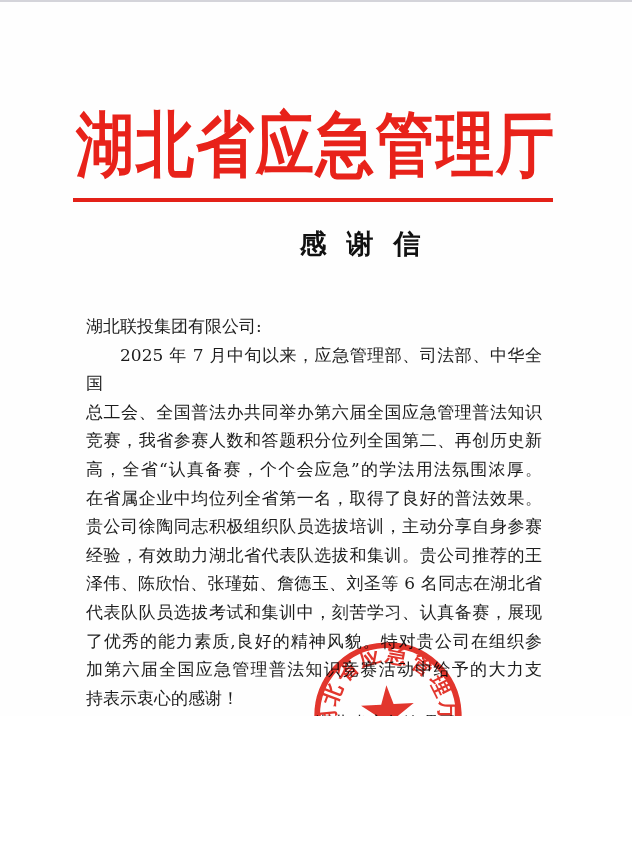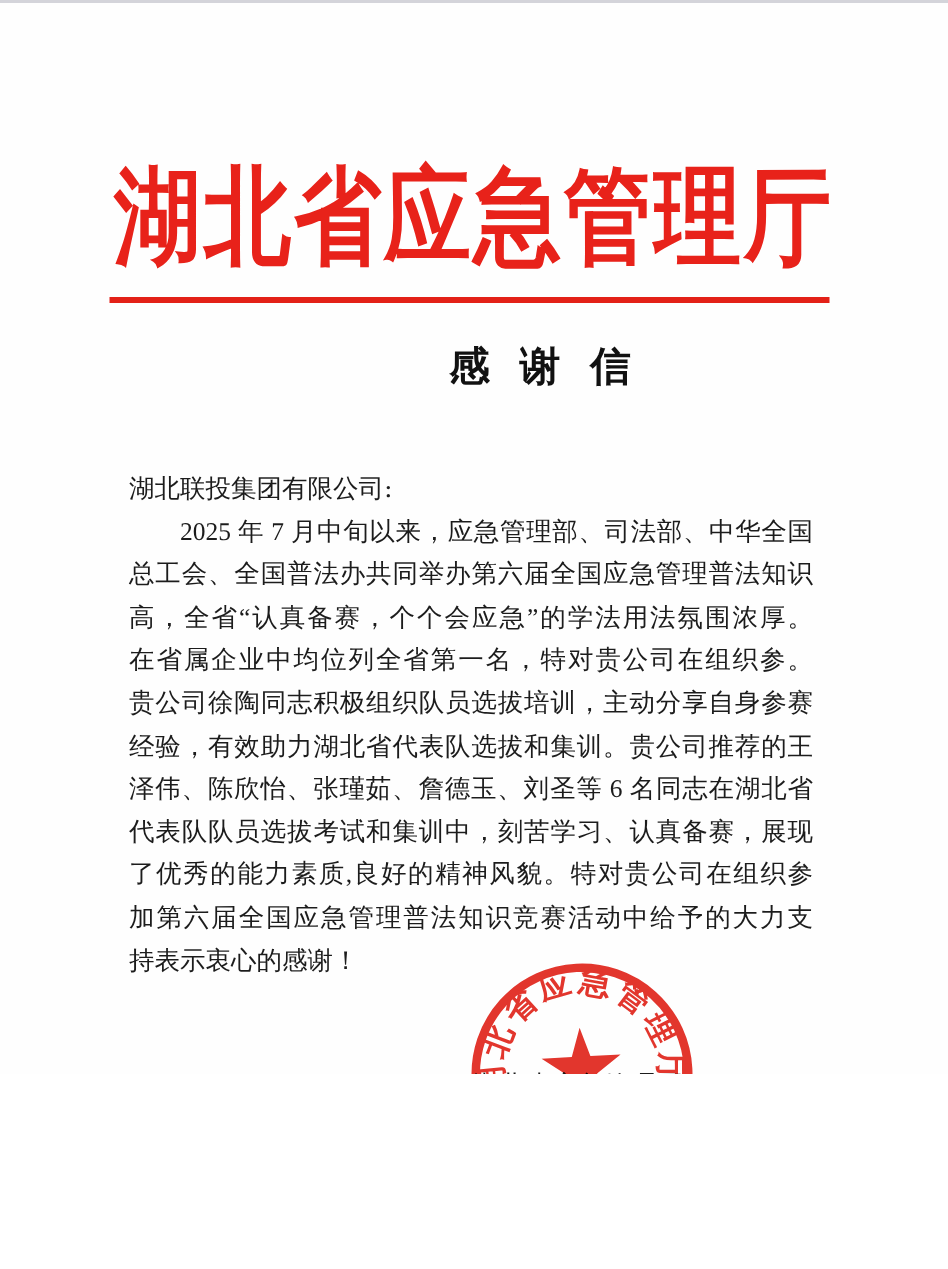--- a/index.html
+++ b/index.html
@@ -52,21 +52,20 @@
     font-size:17px;line-height:28.6px;
     color:var(--ink-black);
     margin-top:24px;
   }
   .body-line{white-space:nowrap;}
   .body-line.j{
     white-space:normal;
     text-align:justify;
     text-align-last:justify;
     text-justify:inter-character;
-    font-family:Liberation Serif, serif;
   }
   .body-line.ind{text-indent:2em;}
   .closing{
     position:absolute;top:711px;left:315px;
     font-size:17.5px;color:var(--ink-black);
   }
   .closing .sig{white-space:nowrap;}
   .closing .date{margin-top:13px;white-space:nowrap;letter-spacing:1px;}
   .seal{
     position:absolute;left:311px;top:639px;
@@ -95,22 +94,23 @@
   </div>
 
   <div class="rule-top"></div>
 
   <div class="doc-heading">感谢信</div>
 
   <div class="body-text">
       <div class="body-line">湖北联投集团有限公司:</div>
       <div class="body-line j ind">2025 年 7 月中旬以来，应急管理部、司法部、中华全国</div>
       <div class="body-line j">总工会、全国普法办共同举办第六届全国应急管理普法知识</div>
+      <div class="body-line j">竞赛，我省参赛人数和答题积分位列全国第二、再创历史新</div>
       <div class="body-line j">高，全省“认真备赛，个个会应急”的学法用法氛围浓厚。</div>
-      <div class="body-line j">在省属企业中均位列全省第一名，特对贵公司在组织参。</div>
+      <div class="body-line j">在省属企业中均位列全省第一名，取得了良好的普法效果。</div>
       <div class="body-line j">贵公司徐陶同志积极组织队员选拔培训，主动分享自身参赛</div>
       <div class="body-line j">经验，有效助力湖北省代表队选拔和集训。贵公司推荐的王</div>
       <div class="body-line j">泽伟、陈欣怡、张瑾茹、詹德玉、刘圣等 6 名同志在湖北省</div>
       <div class="body-line j">代表队队员选拔考试和集训中，刻苦学习、认真备赛，展现</div>
       <div class="body-line j">了优秀的能力素质,良好的精神风貌。特对贵公司在组织参</div>
       <div class="body-line j">加第六届全国应急管理普法知识竞赛活动中给予的大力支</div>
       <div class="body-line">持表示衷心的感谢！</div>
     </div>
 
   <div class="closing">

